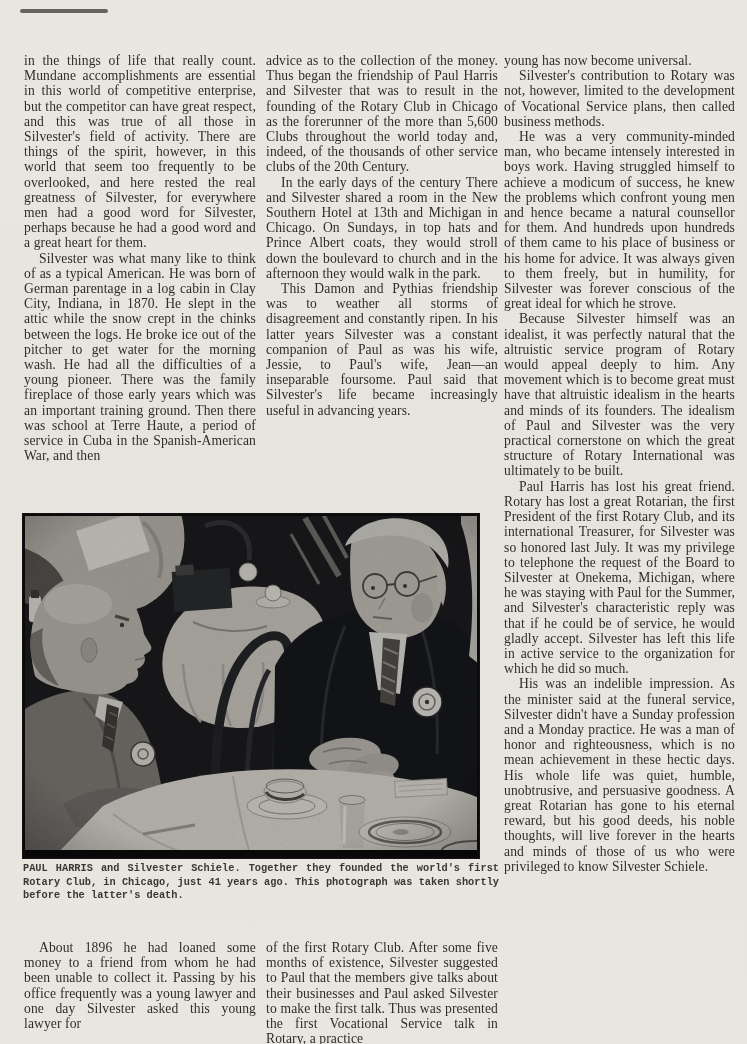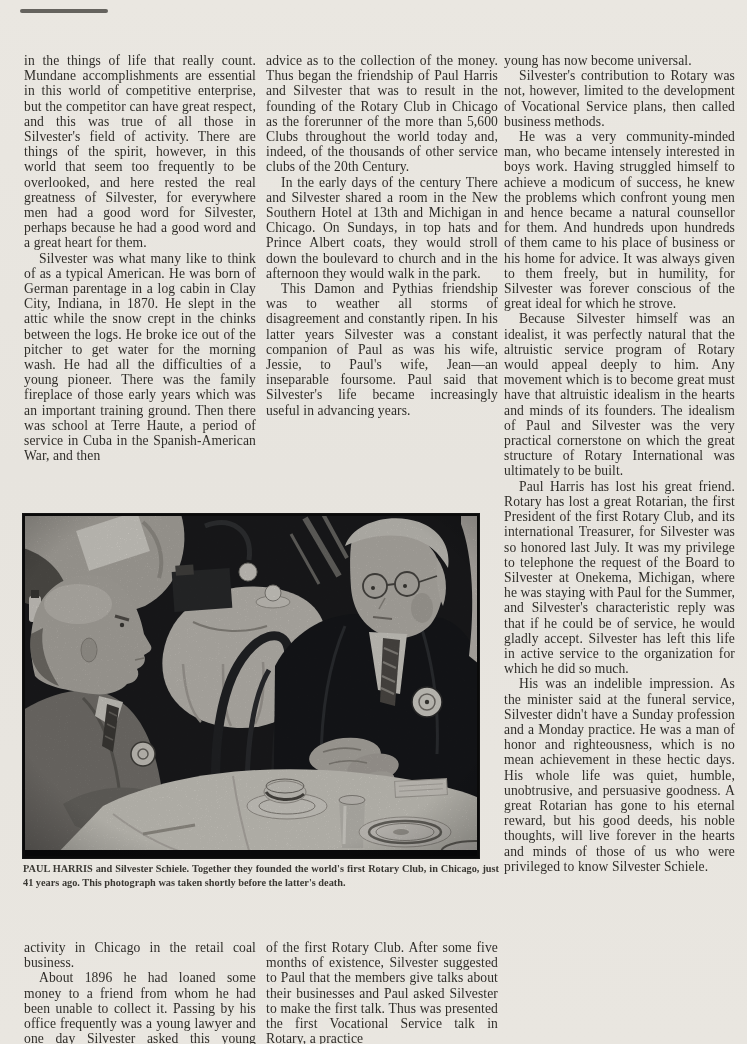--- a/index.html
+++ b/index.html
@@ -28,21 +28,21 @@
   #col1b{left:24px;top:908px;width:232px;max-height:132px;}
   #col2b{left:266px;top:908px;width:232px;max-height:132px;}
   .photo{
     position:absolute;left:23px;top:514px;width:456px;height:344px;
     box-shadow:0 0 0 1px #141414;
     background:#191a1c;
   }
   .photo svg{display:block;width:456px;height:344px;}
   .caption{
     position:absolute;left:23px;top:862px;width:476px;
-    font-family:Liberation Serif, serif;
+    font-family:Liberation Mono, monospace;
     font-size:10.3px;font-weight:bold;line-height:13.5px;
     color:#3a3833;text-align:justify;
   }
   .scan-artifact{
     position:absolute;left:20px;top:9px;width:88px;height:4px;
     background:#44423d;opacity:.8;border-radius:2px;
   }
 </style>
 </head>
 <body>
@@ -198,21 +198,20 @@
 
       <rect x="0" y="0" width="456" height="344" filter="url(#grain)" opacity="0.18"></rect>
       <rect x="0" y="0" width="456" height="344" fill="url(#vig)"></rect>
       <rect x="1" y="1" width="454" height="342" fill="none" stroke="#0a0a0a" stroke-width="2"></rect>
     </svg>
   </div>
 
   <div class="caption">PAUL HARRIS and Silvester Schiele.  Together they founded the world's first Rotary Club, in Chicago, just 41 years ago.  This photograph was taken shortly before the latter's death.</div>
 
   <div class="col" id="col1b">
-    <p>activity in Chicago in the retail coal business.</p>
     <p class="ind">About 1896 he had loaned some money to a friend from whom he had been unable to collect it. Passing by his office frequently was a young lawyer and one day Silvester asked this young lawyer for</p>
   </div>
 
   <div class="col" id="col2b">
     <p>of the first Rotary Club. After some five months of existence, Silvester suggested to Paul that the members give talks about their businesses and Paul asked Silvester to make the first talk. Thus was presented the first Vocational Service talk in Rotary, a practice</p>
   </div>
 
 </div>
 
 </body></html>

